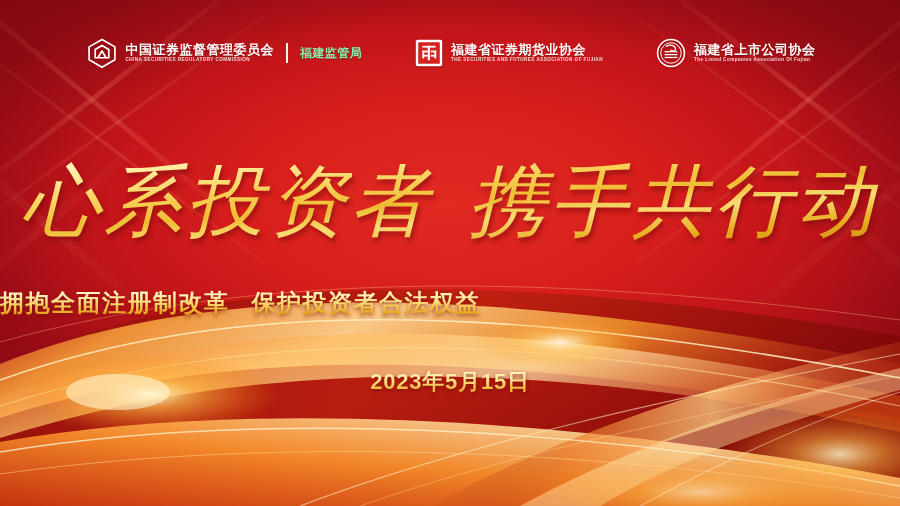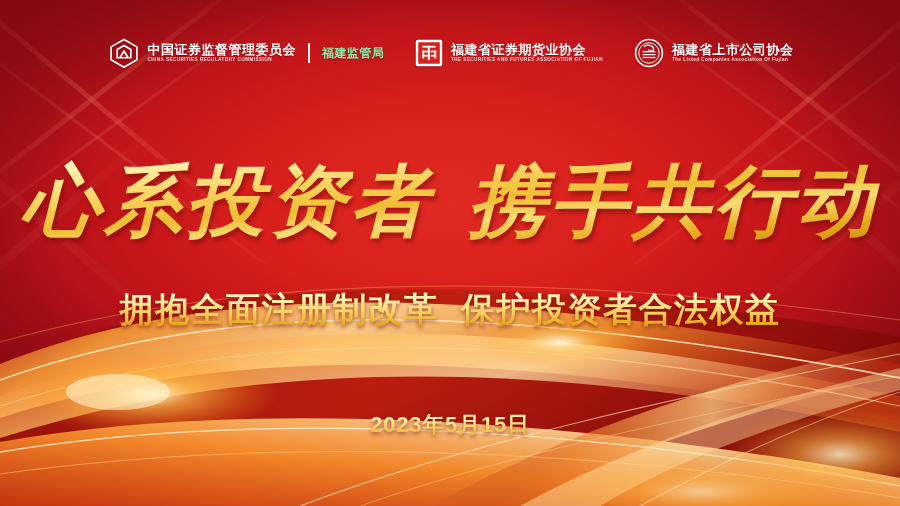--- a/index.html
+++ b/index.html
@@ -65,21 +65,21 @@
   .ribbons svg { display:block; width:100%; height:100%; }
 
   
   .logo-bar {
     position: absolute;
     top: 36px;
     left: 0; right: 0;
     display: flex;
     justify-content: center;
     align-items: center;
-    gap: 30px;
+    gap: 52px;
     z-index: 6;
   }
   .logo-group { display: flex; align-items: center; gap: 7px; }
   .logo-mark { flex: 0 0 auto; display:block; filter: drop-shadow(0 1px 1px rgba(120,0,0,.55)); }
   .logo-texts { display:flex; flex-direction: column; justify-content:center; }
   .logo-cn {
     color: #ffffff;
     font-size: 13px;
     font-weight: bold;
     letter-spacing: .5px;
@@ -132,43 +132,43 @@
 
   .headline {
     position: absolute;
     top: 157px;
     left: 0; right: 0;
     z-index: 6;
     text-align: center;
     white-space: nowrap;
     font-family: "DejaVu Serif", "Liberation Serif", serif;
     font-size: 78px;
-    font-weight: bold;
+    font-weight: normal;
     font-style: italic;
     letter-spacing: 4px;
     line-height: 1.14;
     background: linear-gradient(176deg,
       #fff9d8 0%, #ffeea3 14%, #f9d159 34%,
       #eebd32 50%, #f8dc74 64%, #e7ab1d 82%, #c98a12 100%);
     -webkit-background-clip: text;
     background-clip: text;
     color: transparent;
     -webkit-text-fill-color: transparent;
     filter: drop-shadow(2px 4px 2px rgba(118,10,10,.55));
   }
   .headline .gap { display:inline-block; width: 36px; }
 
   .subline {
     position: absolute;
     top: 287px;
     left: 0; right: 0;
     z-index: 6;
-    text-align: center;
-    white-space: nowrap;
-    font-size: 34px;
+    text-align: left;
+    white-space: nowrap;
+    font-size: 24px;
     font-weight: bold;
     letter-spacing: 1.5px;
     background: linear-gradient(180deg, #fffbe0 0%, #ffeea8 30%, #f6cd58 58%, #e9a81f 80%, #d4920f 100%);
     -webkit-background-clip: text;
     background-clip: text;
     color: transparent;
     -webkit-text-fill-color: transparent;
     filter: drop-shadow(0 2px 2px rgba(112,8,8,.6));
   }
   .subline .gap2 { display:inline-block; width: 22px; }
@@ -182,21 +182,20 @@
     white-space: nowrap;
     font-size: 22px;
     font-weight: bold;
     letter-spacing: .8px;
     background: linear-gradient(180deg, #fff7cf 0%, #ffe99a 38%, #f2c247 70%, #dfa01b 100%);
     -webkit-background-clip: text;
     background-clip: text;
     color: transparent;
     -webkit-text-fill-color: transparent;
     filter: drop-shadow(0 2px 2px rgba(112,8,8,.6));
-    margin-top: 43px;
   }
 </style>
 </head>
 <body>
 
 <div id="poster">
 
   <div class="bg-base"></div>
 
   <div class="chev chev-l1"></div>

